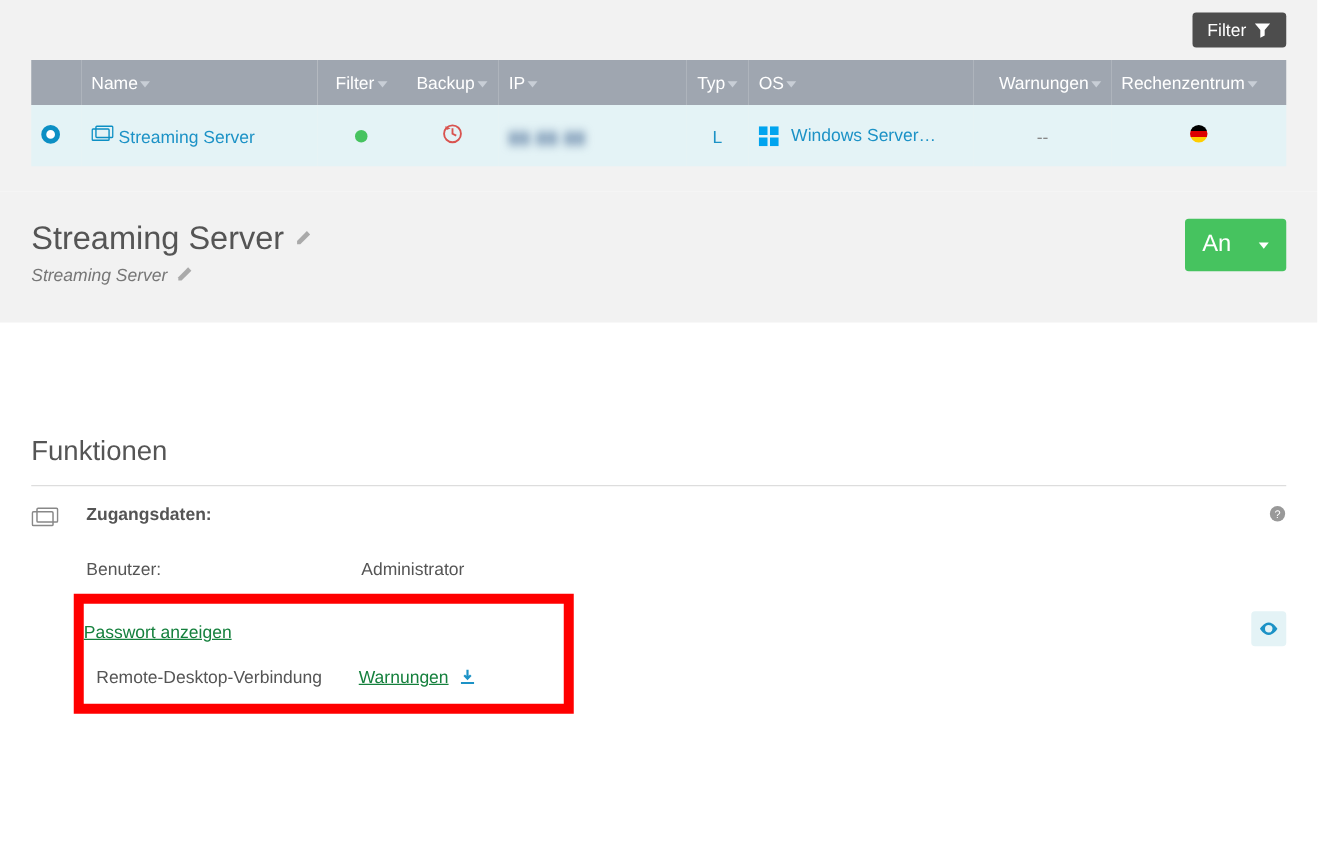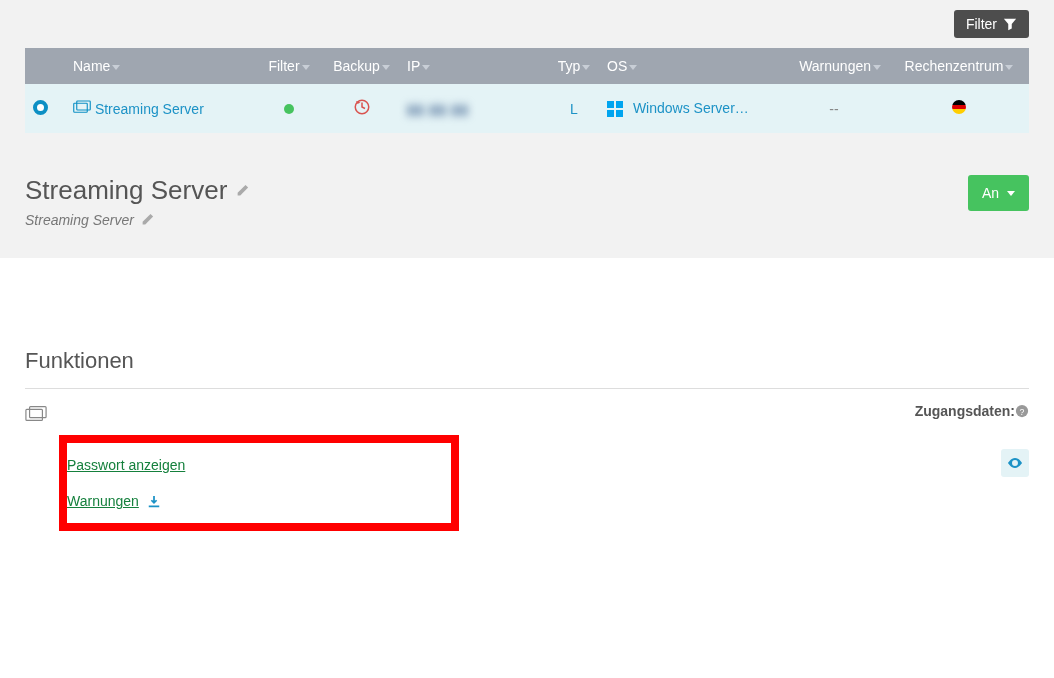--- a/index.html
+++ b/index.html
@@ -100,22 +100,22 @@
   }
   .pencil-icon { width:14px; height:14px; fill:#aaa; cursor:pointer; }
   .an-btn {
     background:#46c35f;
     color:#fff;
     padding:10px 14px;
     border-radius:3px;
     cursor:pointer;
     display:flex;
     align-items:center;
-    gap:8px;
-    font-size:14px;
+    gap:22px;
+    font-size:19px;
   }
   .an-btn .caret {
     display:inline-block;
     border-left:4px solid transparent;
     border-right:4px solid transparent;
     border-top:5px solid #fff;
   }
 
   
   .content-cols {
@@ -134,21 +134,21 @@
     border-bottom: 1px solid #ddd;
     padding-bottom: 14px;
     margin-bottom: 14px;
   }
 
   
   .funk-row { display:flex; align-items:flex-start; }
   .funk-icon-col { width:44px; padding-top:2px; }
   .funk-body { flex:1; }
 
-  .zd-head { display:flex; align-items:center; justify-content:flex-end; margin-bottom:16px; }
+  .zd-head { display:flex; align-items:center; justify-content:space-between; margin-bottom:16px; }
   .zd-head .lbl { font-weight:600; color:#555; }
   .help-icon { width:14px; height:14px; fill:#999; cursor:pointer; }
 
   .kv-row { display:flex; align-items:center; padding: 12px 0; }
   .kv-row .k { width: 220px; color:#555; }
   .kv-row .v { flex:1; color:#555; }
   .kv-row .a { width:30px; text-align:right; }
 
   .link-ul { color:#15803d; text-decoration:underline; cursor:pointer; }
   .dl-icon { width:14px; height:14px; fill:#1c92c6; vertical-align:middle; margin-left:4px; }
@@ -207,21 +207,21 @@
     <thead>
       <tr>
         <th style="width:40px"></th>
         <th><span>Name</span><span class="caret"></span></th>
         <th style="text-align:center;width:70px"><span>Filter</span><span class="caret"></span></th>
         <th style="text-align:center;width:75px"><span>Backup</span><span class="caret"></span></th>
         <th style="width:150px"><span>IP</span><span class="caret"></span></th>
         <th style="text-align:center;width:50px"><span>Typ</span><span class="caret"></span></th>
         <th style="width:180px"><span>OS</span><span class="caret"></span></th>
         <th style="text-align:right;width:110px"><span>Warnungen</span><span class="caret"></span></th>
-        <th style="text-align:center;width:140px"><span>Rechenzentrum</span><span class="caret"></span></th>
+        <th style="text-align:left;width:140px"><span>Rechenzentrum</span><span class="caret"></span></th>
       </tr>
     </thead>
     <tbody>
       <tr class="sel">
         <td><span class="radio-dot"></span></td>
         <td>
           <svg class="mini-server-icon" viewBox="0 0 24 18">
               <rect x="1" y="4" width="18" height="12" rx="1"></rect>
               <rect x="5" y="1" width="18" height="12" rx="1"></rect>
             </svg>
@@ -289,27 +289,33 @@
       <div class="funk-body">
         <div class="zd-head">
           <span class="lbl">Zugangsdaten:</span>
           <svg class="help-icon" viewBox="0 0 16 16">
               <circle cx="8" cy="8" r="7" fill="#999"></circle>
               <text x="8" y="12" text-anchor="middle" fill="#fff" font-size="10" font-family="Arial">?</text>
             </svg>
         </div>
 
 
+        <div class="kv-row">
+          <div class="k">Benutzer:</div>
+          <div class="v">Administrator</div>
+          <div class="a"></div>
+        </div>
 
         <div style="position:relative;">
           <div class="red-highlight">
             <div class="kv-row">
               <div class="v"><span class="link-ul">Passwort anzeigen</span></div>
             </div>
             <div class="kv-row">
+              <div class="k" style="padding-left:10px">Remote-Desktop-Verbindung</div>
               <div class="v">
                 <span class="link-ul">Warnungen</span>
                 <svg class="dl-icon" viewBox="0 0 16 16">
                     <path d="M8 1v8M5 6l3 3 3-3M2 13h12" stroke="#1c92c6" stroke-width="2" fill="none"></path>
                   </svg>
               </div>
             </div>
           </div>
 
           <div style="position:absolute; right:0; top:14px;">

